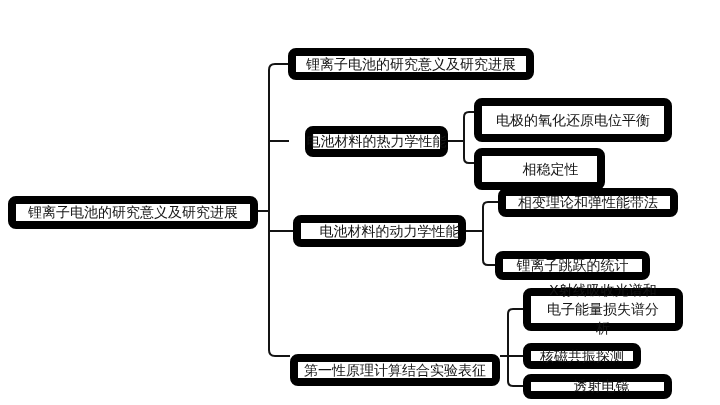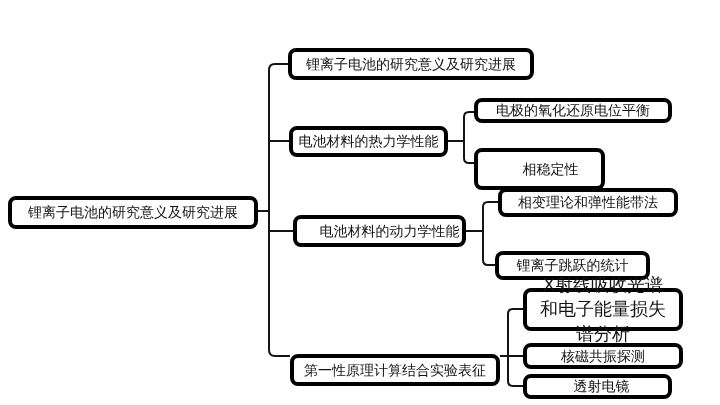--- a/index.html
+++ b/index.html
@@ -23,47 +23,47 @@
     height: 405px;
   }
   .node {
     position: absolute;
     box-sizing: border-box;
     display: flex;
     align-items: center;
     justify-content: center;
     text-align: center;
     background: #ffffff;
-    border: 4px solid #000000;
+    border: 8px solid #000000;
     border-radius: 8px;
     color: #141414;
     font-size: 14px;
     line-height: 1.3;
     padding: 1px 4px;
     white-space: nowrap;
     cursor: default;
   }
   .node.multiline {
     white-space: normal;
-    font-size: 18px;
+    font-size: 14px;
     line-height: 1.35;
     padding: 1px 12px;
   }
   
   #n-root { left: 8px;   top: 196px; width: 250px; height: 33px; }
   #n-b1   { left: 288px; top: 48px;  width: 246px; height: 32px; }
-  #n-b2   { left: 289px; top: 126px; width: 159px; height: 31px; }
+  #n-b2   { left: 305px; top: 126px; width: 143px; height: 31px; }
   #n-b3   { left: 293px; top: 215px; width: 173px; height: 32px; padding-left: 24px; }
   #n-b4   { left: 290px; top: 340px; width: 210px; height: 32px; margin-top: 14px; }
-  #n-c21  { left: 474px; top: 98px;  width: 198px; height: 25px; }
+  #n-c21  { left: 474px; top: 98px;  width: 198px; height: 44px; }
   #n-c22  { left: 474px; top: 148px; width: 131px; height: 42px; padding-left: 26px; }
   #n-c31  { left: 498px; top: 188px; width: 180px; height: 29px; }
   #n-c32  { left: 495px; top: 251px; width: 155px; height: 29px; }
   #n-c41  { left: 523px; top: 288px; width: 160px; height: 43px; }
-  #n-c42  { left: 523px; top: 343px; width: 160px; height: 26px; }
+  #n-c42  { left: 523px; top: 343px; width: 118px; height: 26px; }
   #n-c43  { left: 523px; top: 374px; width: 149px; height: 25px; padding-left: 12px; }
 </style>
 </head>
 <body>
 
 <div id="canvas">
 
   <svg id="connector-layer" viewBox="0 0 720 405" xmlns="http://www.w3.org/2000/svg">
     <g fill="none" stroke="#141414" stroke-width="2" stroke-linejoin="round">
 

